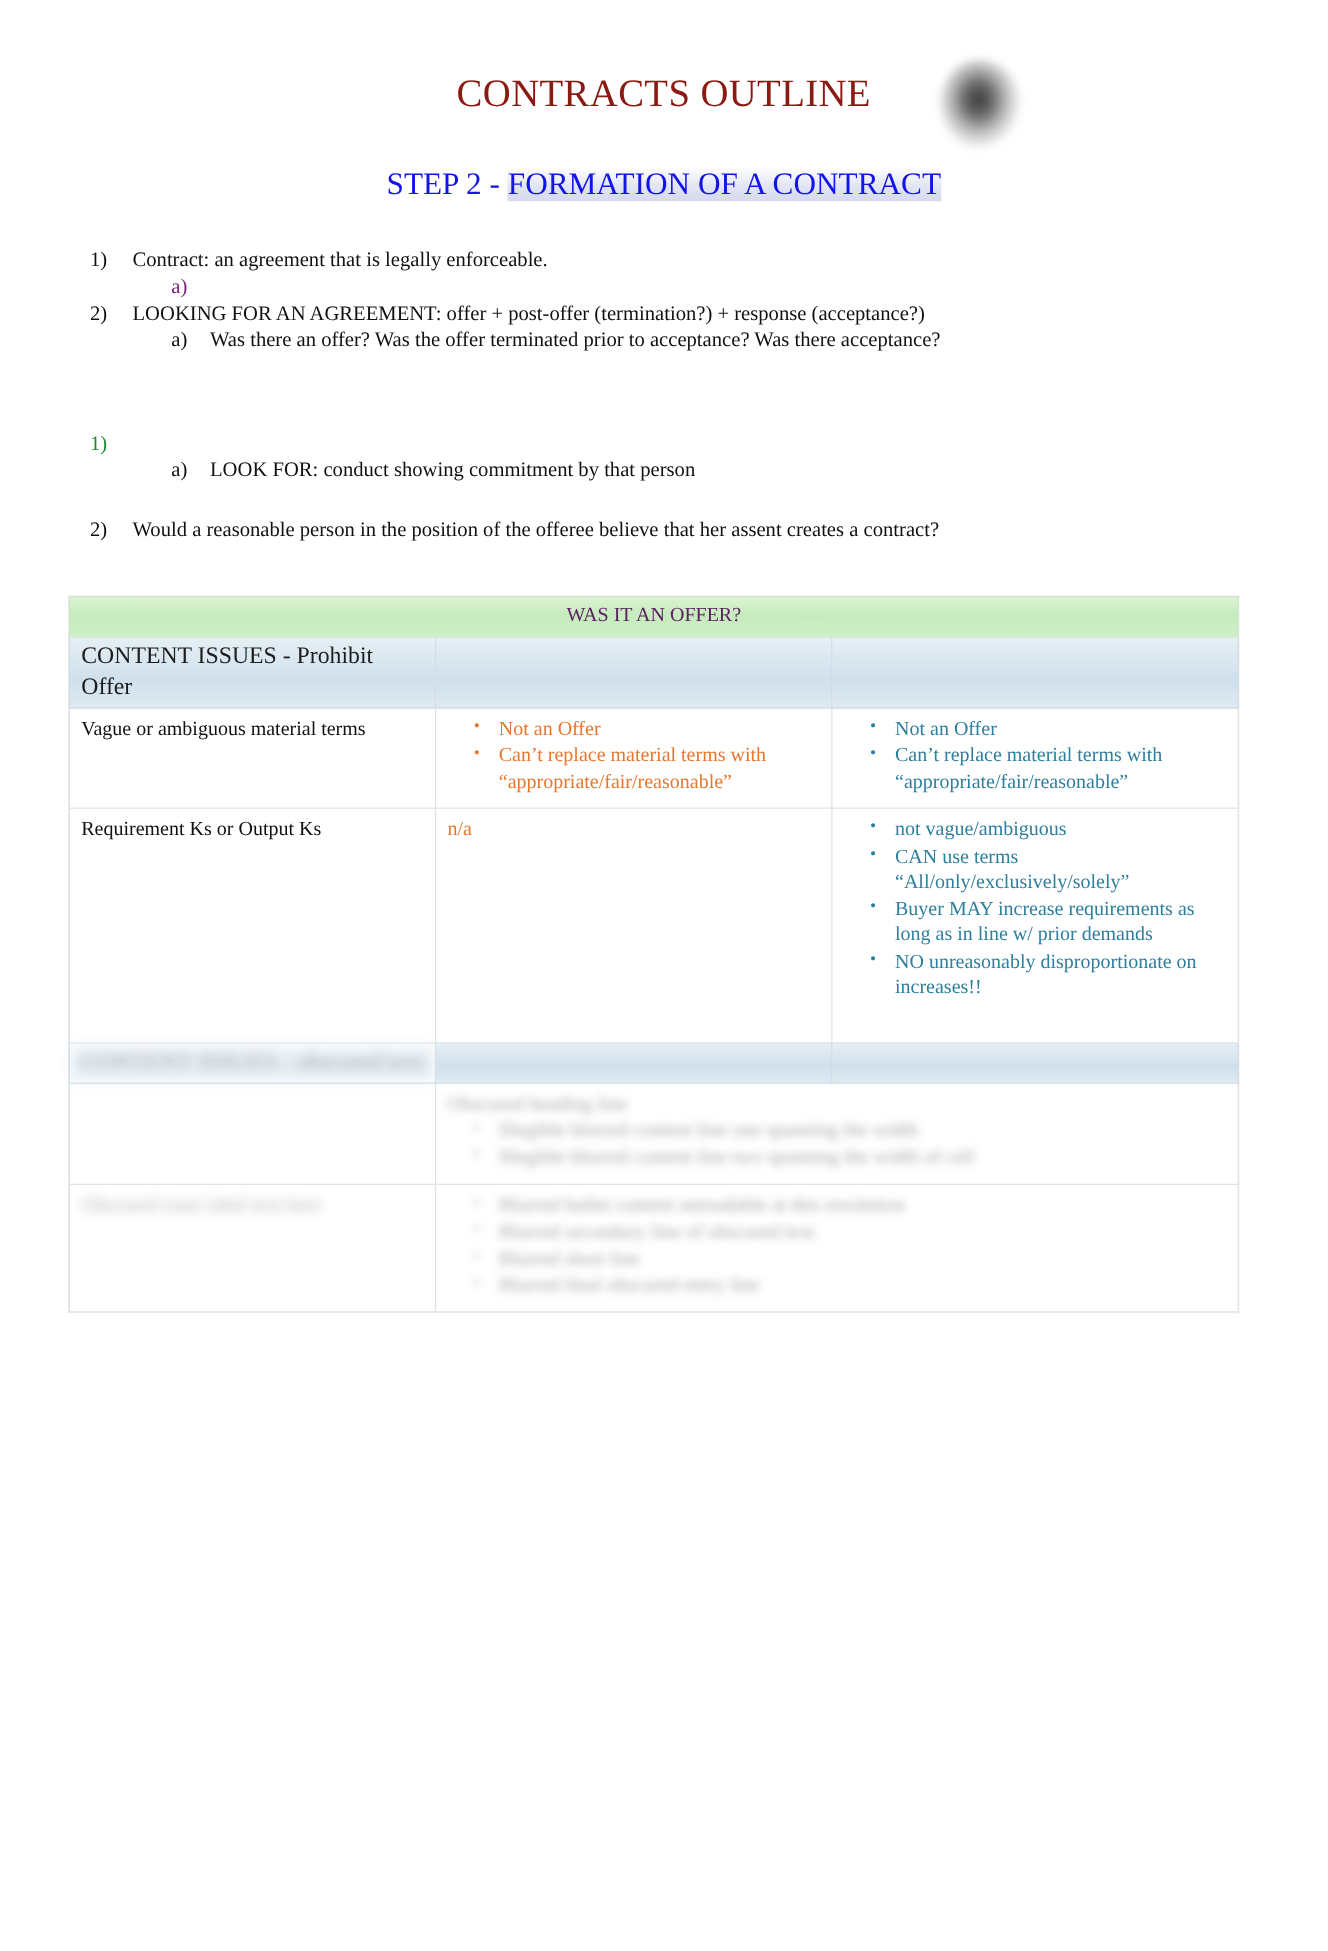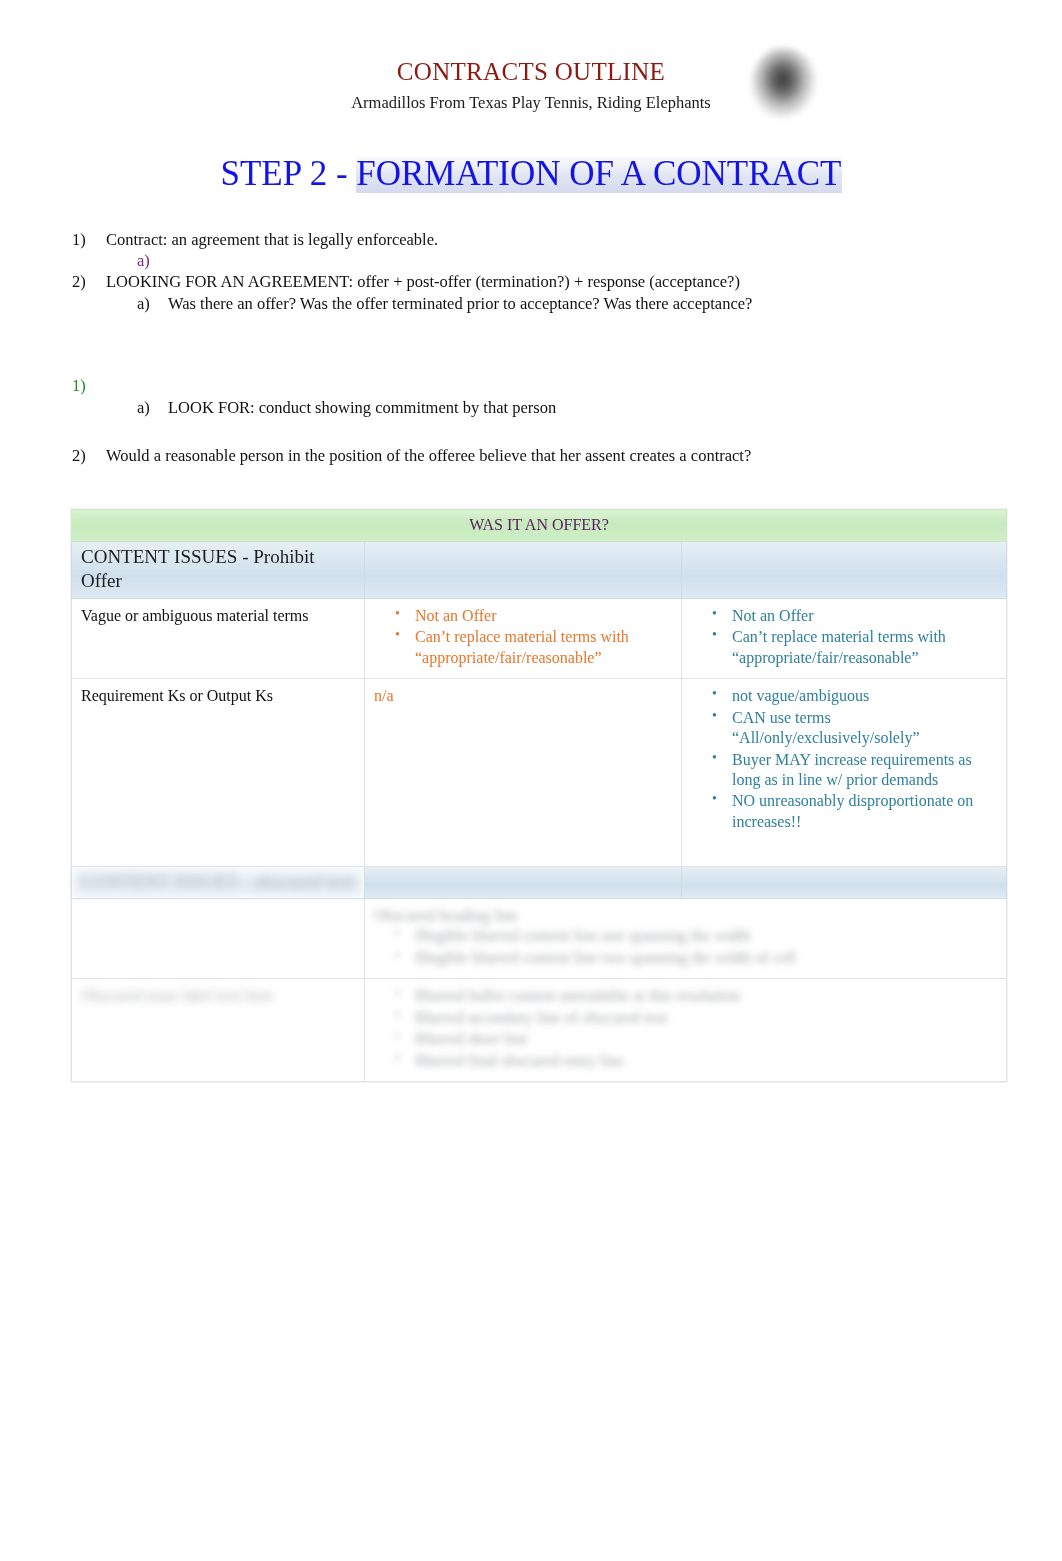--- a/index.html
+++ b/index.html
@@ -23,21 +23,21 @@
     padding: 0;
   }
 
   
   .doc-header {
     text-align: center;
     padding-top: 58px;
     position: relative;
   }
   .doc-title {
-    font-size: 25px;
+    font-size: 31px;
     color: #8B1A13;
     letter-spacing: 0.3px;
     line-height: 1.1;
   }
   .doc-subtitle {
     font-size: 16.5px;
     color: #1a1a1a;
     margin-top: 7px;
     line-height: 1.2;
   }
@@ -55,21 +55,21 @@
                  rgba(120,120,120,0.48) 48%,
                  rgba(180,180,180,0.22) 68%,
                  rgba(255,255,255,0) 84%);
     filter: blur(3.2px);
   }
 
   
   .step-heading {
     text-align: center;
     margin-top: 42px;
-    font-size: 35px;
+    font-size: 25px;
     color: #1414E6;
     line-height: 1.15;
   }
   .step-heading .hl {
     background: linear-gradient(180deg, rgba(222,226,240,0.0) 0%, rgba(216,221,238,0.75) 55%, rgba(208,214,236,0.9) 100%);
   }
 
   
   .outline {
     margin: 34px 0 0 0;
@@ -103,21 +103,21 @@
     font-size: 24px;
     color: #E8110F;
     line-height: 1.15;
   }
 
   .gap-a { height: 27px; }
   .gap-b { height: 27px; }
 
   
   .table-wrap {
-    margin: 26px 0 0 16px;
+    margin: 26px 0 0 0;
     padding: 16px 55px 0 55px;
     border-radius: 31px;
   }
   .tbl {
     width: 935px;
     border-collapse: collapse;
     table-layout: fixed;
     font-size: 16px;
     background: #ffffff;
     box-shadow: 0 0 0 0.5px rgba(200,200,200,0.45);
@@ -191,21 +191,20 @@
   }
   .tall-empty { height: 62px; }
 </style>
 </head>
 <body>
 
 <div class="page">
 
   <div class="doc-header">
     <div class="doc-title">CONTRACTS OUTLINE</div>
-    <div class="doc-subtitle">Armadillos From Texas Play Tennis, Riding Elephants</div>
     <div class="header-blob"></div>
   </div>
 
   <div class="step-heading"><span>STEP 2 - </span><span class="hl">FORMATION OF A CONTRACT</span></div>
 
   <div class="outline">
     <div class="li black">
       <span class="marker">1)</span>
       <span>Contract: an agreement that is legally enforceable.</span>
     </div>

